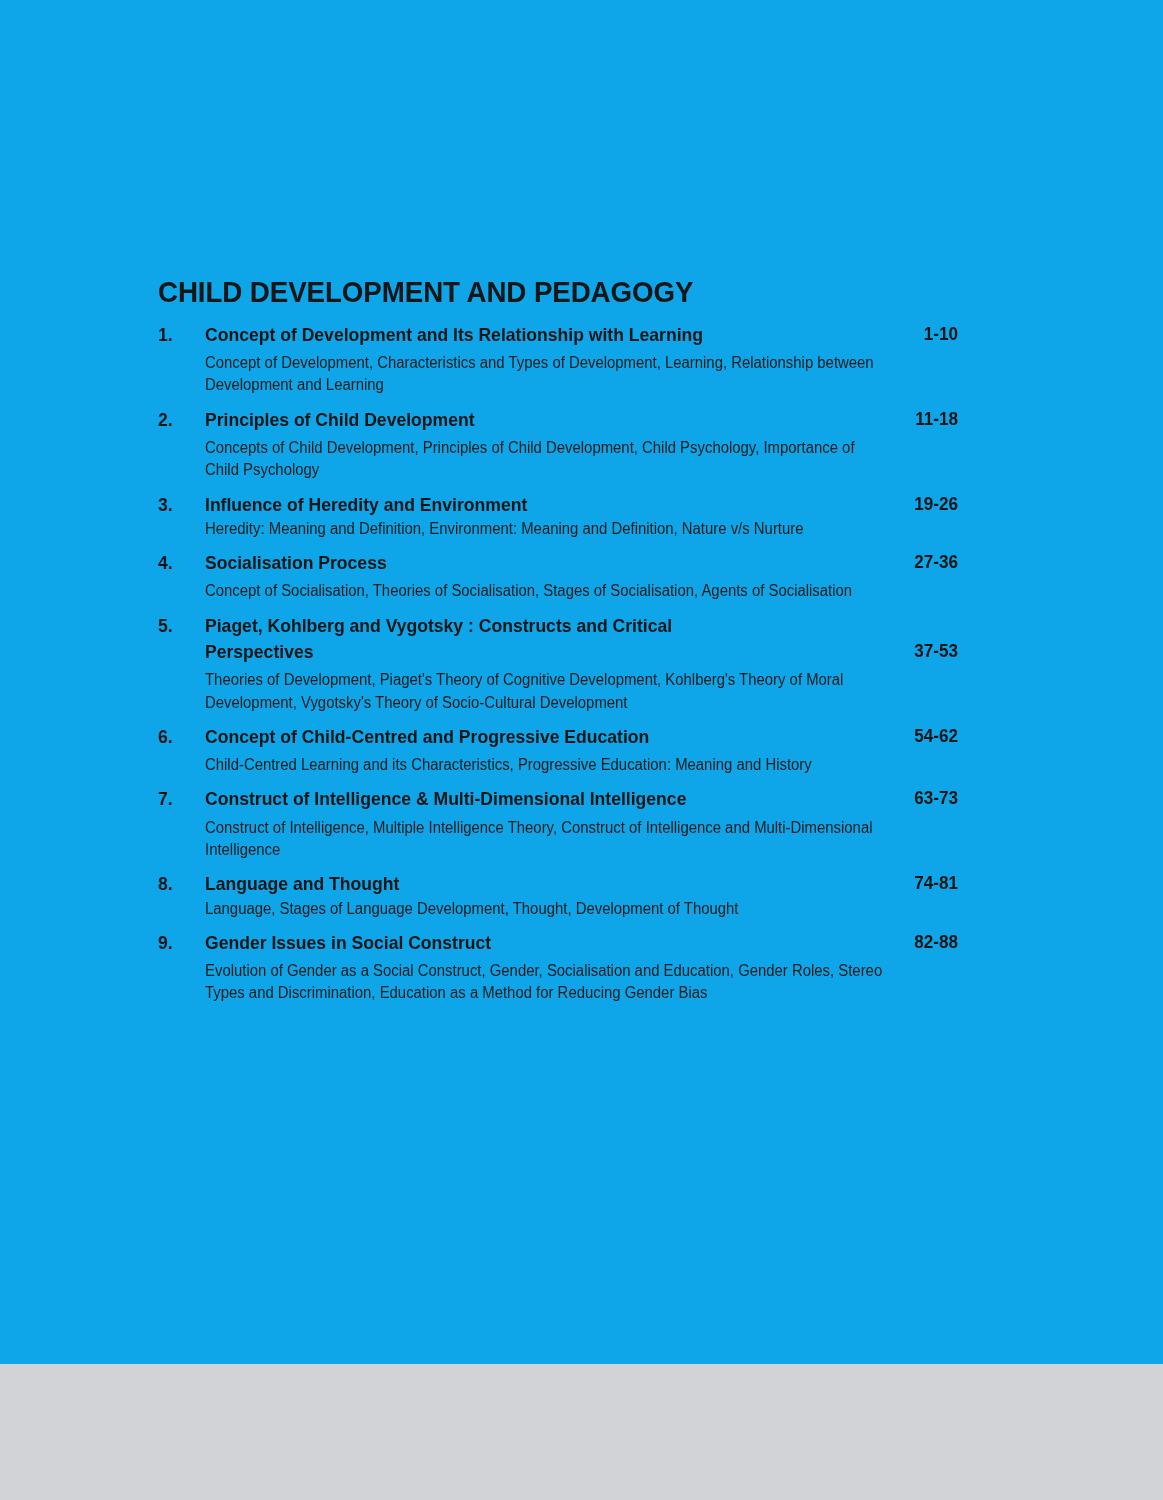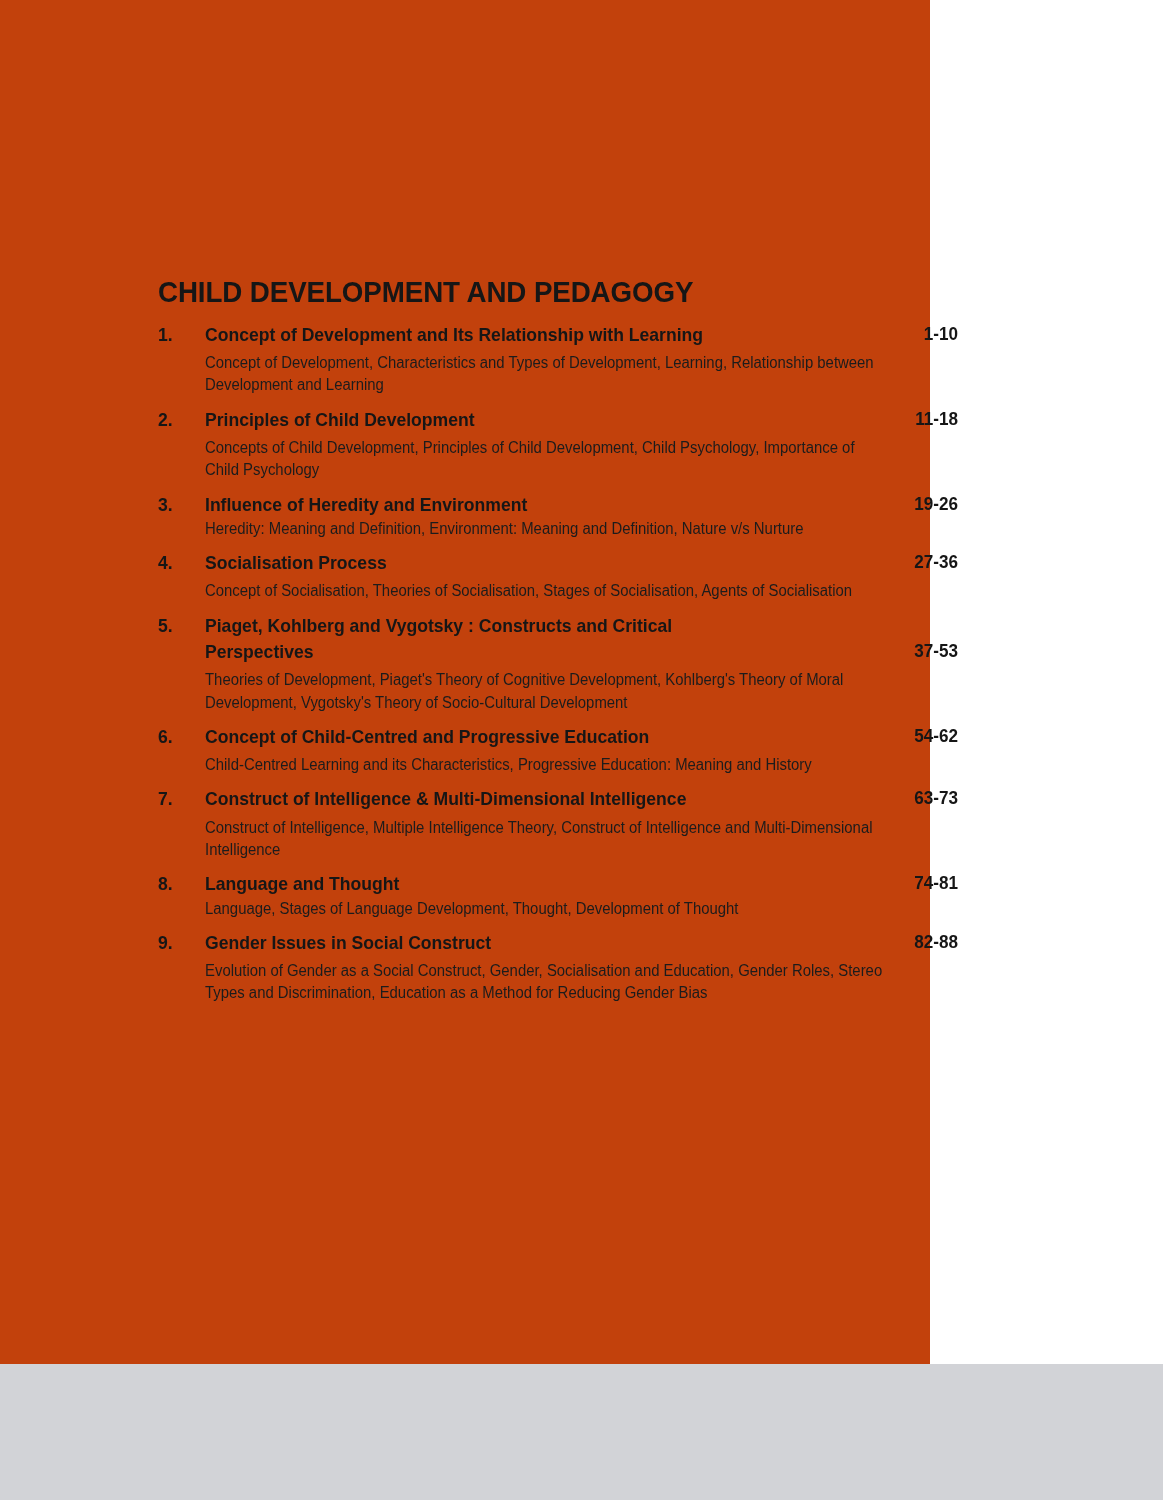--- a/index.html
+++ b/index.html
@@ -16,23 +16,23 @@
     position: relative;
     overflow: hidden;
     -webkit-font-smoothing: antialiased;
   }
 
   
   .page-sheet {
     position: absolute;
     left: 0;
     top: 0;
-    width: 930px;
+    width: 1163px;
     height: 1364px;
-    background: #c2410c;
+    background: #0ea5e9;
   }
 
   
   .viewer-backdrop {
     position: absolute;
     left: 0;
     top: 1364px;
     width: 1163px;
     height: 136px;
     background: #d2d3d7;

